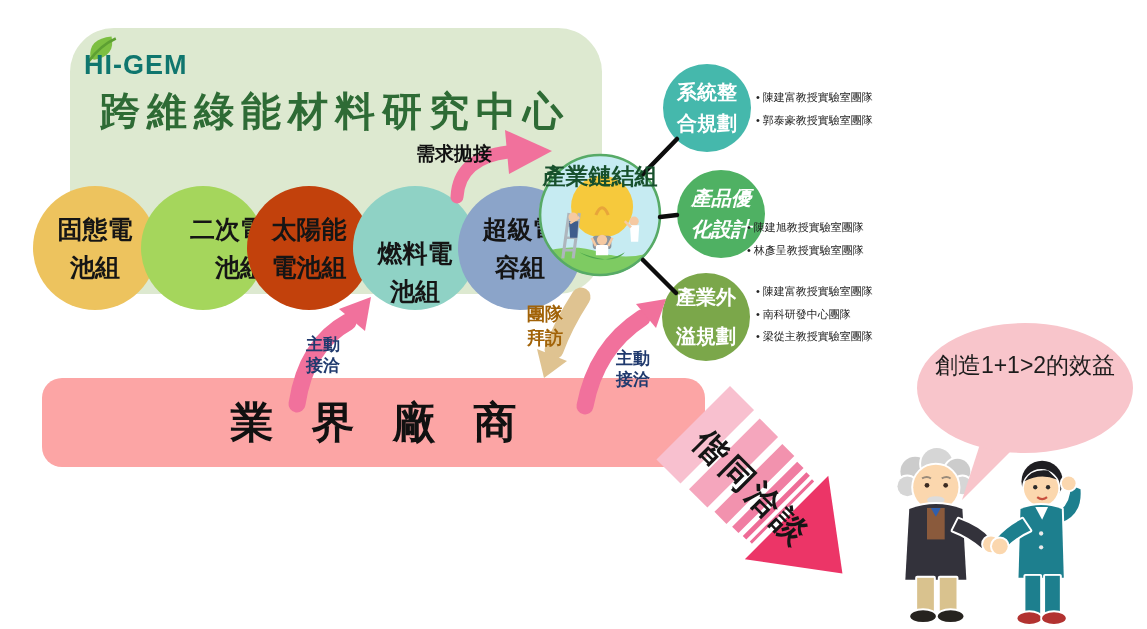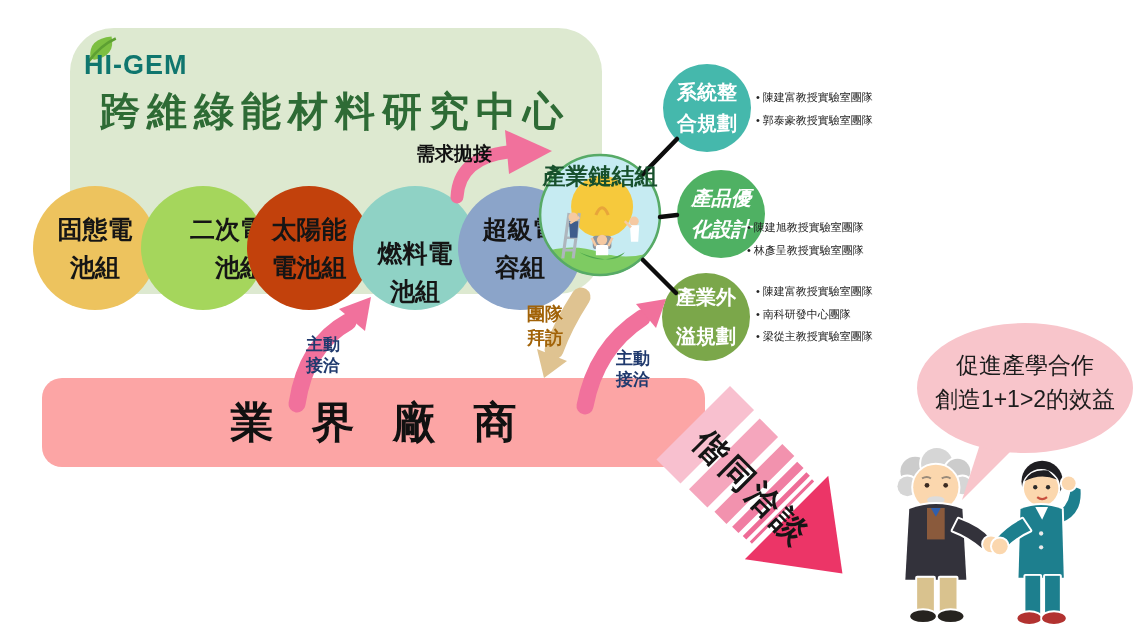--- a/index.html
+++ b/index.html
@@ -199,21 +199,20 @@
 
   <div class="flabel demand-label">需求拋接</div>
   <div class="flabel visit-label">團隊
 拜訪</div>
   <div class="flabel contact-label contact-left">主動
 接洽</div>
   <div class="flabel contact-label contact-right">主動
 接洽</div>
 
   <div class="bubble-text">
-    <div>促進產學合作</div>
     <div>創造1+1&gt;2的效益</div>
   </div>
 
   <div class="handshake">
     <svg width="260" height="187" viewBox="0 0 260 190">
       <g stroke="#ffffff" stroke-width="4" stroke-linejoin="round" paint-order="stroke">
         <circle cx="56" cy="30" r="15" fill="#cccccc"></circle>
         <circle cx="78" cy="22" r="16" fill="#d6d6d6"></circle>
         <circle cx="99" cy="30" r="13" fill="#cccccc"></circle>
         <circle cx="48" cy="45" r="10" fill="#d6d6d6"></circle>

